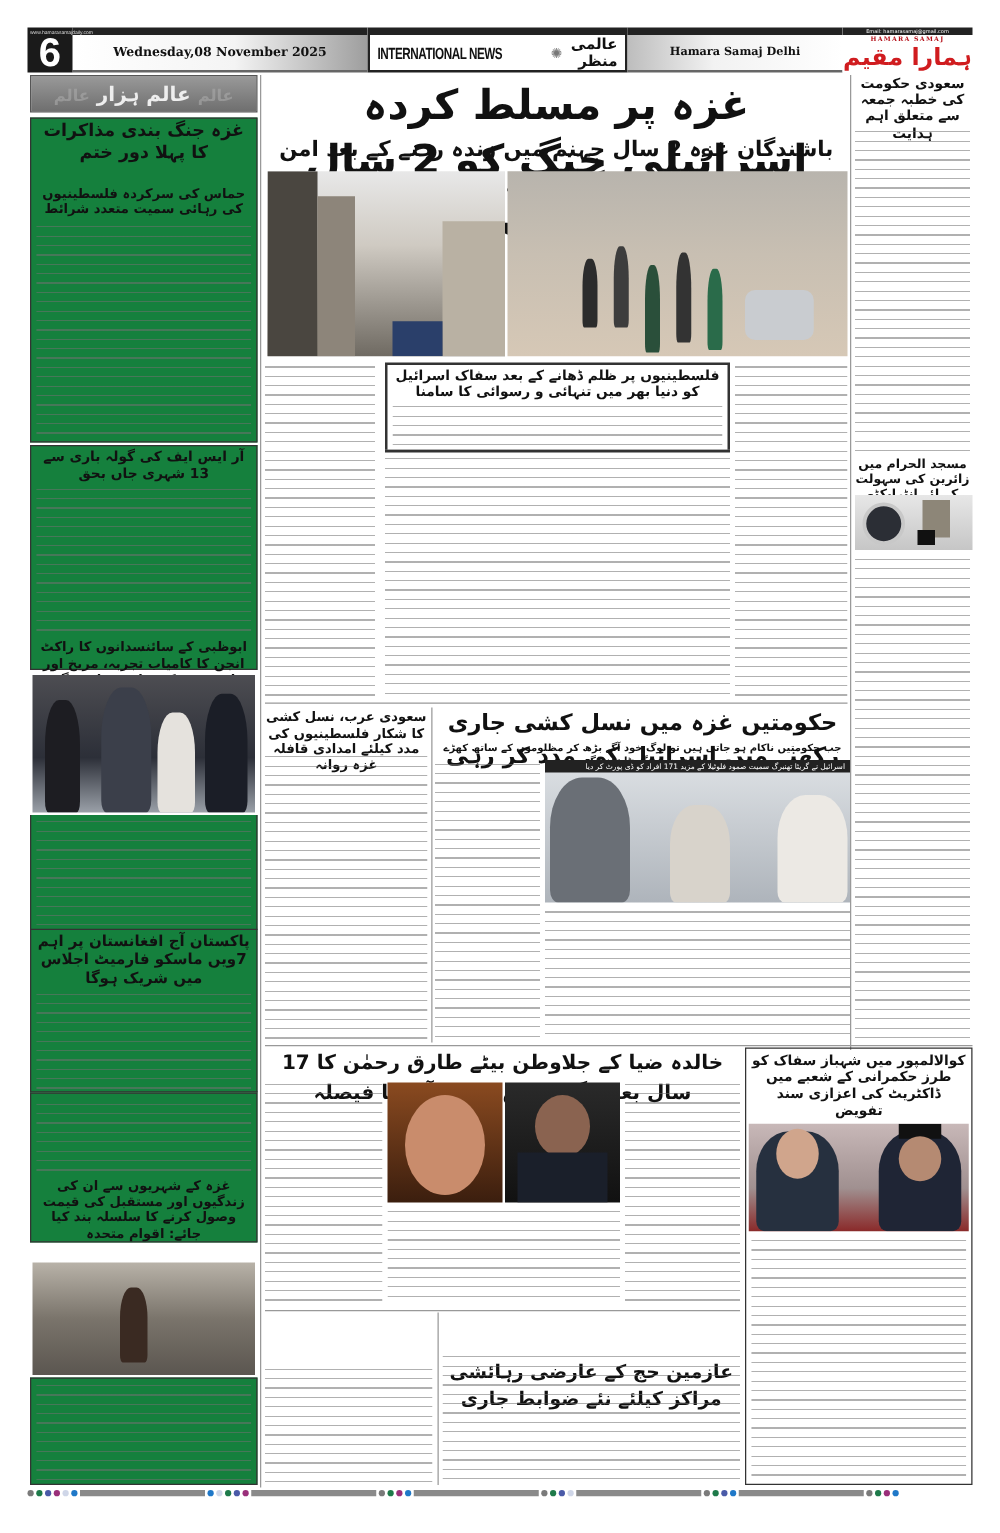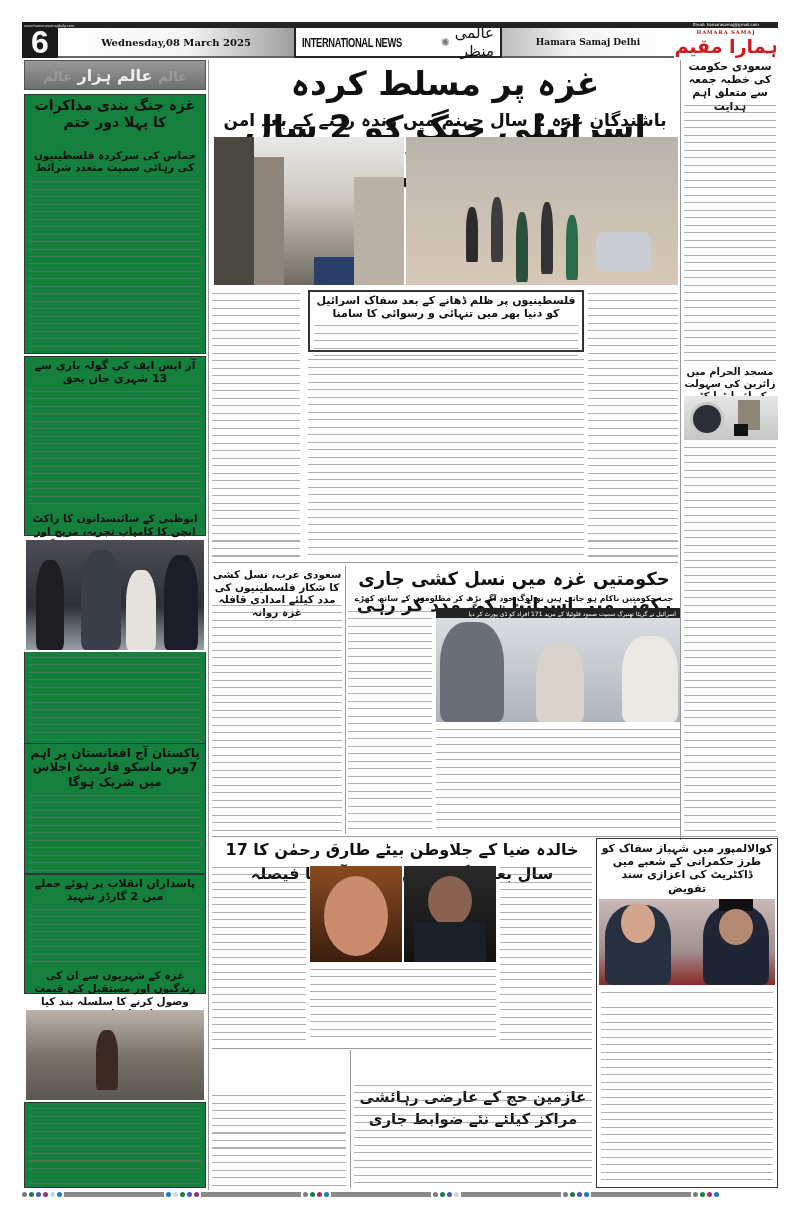--- a/index.html
+++ b/index.html
@@ -7,21 +7,21 @@
   .page { position: absolute; left: 22px; top: 22px; width: 756px; height: 1186px; }
 
   
   .masthead { position: absolute; left: 0; top: 0; width: 756px; height: 36px; display: flex; }
   .pg-num { width: 36px; height: 36px; background: #1a1a1a; color: #fff; font-family: "Liberation Sans", sans-serif; font-weight: bold; font-size: 32px; text-align: center; line-height: 40px; position: relative; }
   .pg-num .site { position: absolute; top: 1px; left: 2px; font-size: 4px; line-height: 5px; color: #ddd; font-weight: normal; white-space: nowrap; }
   .date-bar { width: 236px; height: 36px; background: linear-gradient(90deg,#fff 0%,#f4f4f4 55%,#9e9e9e 100%); border-top: 6px solid #222; border-bottom: 2px solid #666; display: flex; align-items: center; justify-content: center; font-family: "DejaVu Serif", serif; font-weight: bold; font-size: 10px; }
   .sec-box { width: 208px; height: 36px; border: 2px solid #222; border-top: 6px solid #222; display: flex; align-items: center; justify-content: space-between; padding: 0 6px; background: #fff; }
   .sec-en { font-family: "Liberation Sans", sans-serif; font-weight: bold; font-size: 13px; transform: scaleX(0.72); transform-origin: left; letter-spacing: -0.5px; white-space: nowrap; }
   .sec-star { font-size: 11px; color: #777; }
-  .sec-ur { font-weight: normal; font-size: 15px; direction: rtl; }
+  .sec-ur { font-weight: bold; font-size: 12px; direction: rtl; }
   .city-bar { width: 172px; height: 36px; background: linear-gradient(90deg,#bdbdbd 0%,#f2f2f2 40%,#fff 100%); border-top: 6px solid #222; border-bottom: 2px solid #666; display: flex; align-items: center; justify-content: center; font-family: "DejaVu Serif", serif; font-weight: bold; font-size: 9px; }
   .logo { width: 104px; height: 36px; position: relative; border-top: 6px solid #222; text-align: center; background: #fff; }
   .logo .email { position: absolute; top: -6px; right: 0; width: 100%; font-size: 4px; color: #fff; line-height: 6px; }
   .logo .en { font-family: "DejaVu Serif", serif; font-size: 5px; font-weight: bold; color: #b5121b; letter-spacing: 1px; margin-top: 1px; }
   .logo .ur { font-size: 19px; font-weight: bold; color: #d01c1f; line-height: 22px; direction: rtl; }
   .rule-v { position: absolute; width: 1px; background: #999; }
   .rule-h { position: absolute; height: 1px; background: #999; }
   .body-lines { position: relative; overflow: hidden; }
   .body-lines::before { content: ""; position: absolute; inset: 0; background: repeating-linear-gradient(180deg, transparent 0px, transparent 3px, #707070 3px, #707070 4px, transparent 4px, transparent 7.5px); opacity: 0.55; }
   .bodytext { font-size: 5px; line-height: 7.5px; color: rgba(0,0,0,0); direction: rtl; text-align: justify; overflow: hidden; position: relative; }
@@ -46,21 +46,21 @@
 <body>
 
 <div class="page">
 
   <div class="masthead">
     <div class="pg-num">
       <span class="site">www.hamarasamajdaily.com</span>
       <span>6</span>
     </div>
     <div class="date-bar">
-      <span>Wednesday,08 March 2025</span>
+      <span>Wednesday,08 November 2025</span>
     </div>
     <div class="sec-box">
       <span class="sec-en">INTERNATIONAL NEWS</span>
       <span class="sec-star">✺</span>
       <span class="sec-ur">عالمی منظر</span>
     </div>
     <div class="city-bar">
       <span>Hamara Samaj Delhi</span>
     </div>
     <div class="logo">
@@ -108,21 +108,20 @@
   </div>
 
   <div class="left-box" style="top:722px;width:182px;height:130px;border-top:none;">
     <div class="hd" style="font-size:12px;font-family:'DejaVu Sans',sans-serif;">پاکستان آج افغانستان پر اہم 7ویں ماسکو فارمیٹ اجلاس میں شریک ہوگا</div>
     <div class="body-lines" style="height:82px;margin-top:3px;">
       <div class="bodytext">اسلام آباد، 7 اکتوبر (یو این آئی) پاکستان افغانستان سے متعلق ماسکو فارمیٹ مشاورت کے ساتویں اجلاس میں شرکت کرے گا۔</div>
     </div>
   </div>
 
   <div class="left-box" style="top:852px;width:182px;height:120px;">
-    <div class="hd" style="font-size:11px;">پاسداران انقلاب پر ہوئے حملے میں 2 گارڈز شہید</div>
     <div class="body-lines" style="height:60px;margin-top:3px;">
       <div class="bodytext">تہران، 7 اکتوبر (یو این آئی) ایرانی سرکاری میڈیا نے دعویٰ کیا کہ ایران کے مشرقی علاقے میں ہونے والے ایک حملے میں پاسداران انقلاب کے 2 گارڈز شہید ہو گئے ہیں۔</div>
     </div>
     <div class="hd" style="font-size:10.5px;margin-top:3px;">غزہ کے شہریوں سے ان کی زندگیوں اور مستقبل کی قیمت وصول کرنے کا سلسلہ بند کیا جائے: اقوام متحدہ</div>
   </div>
   <div class="photo" style="left:4px;top:988px;width:178px;height:90px;background:linear-gradient(180deg,#b8b2a8 0%,#7a746b 50%,#5b5650 100%);">
     <div class="fig" style="left:70px;top:20px;width:22px;height:60px;background:#3a2a22;"></div>
   </div>
   <div class="left-box" style="top:1080px;width:182px;height:86px;">
     <div class="body-lines" style="height:80px;">
@@ -144,21 +143,21 @@
     <div class="fig" style="left:85px;top:60px;width:12px;height:65px;background:#3d3d3d;"></div>
     <div class="fig" style="left:110px;top:75px;width:12px;height:70px;background:#2a4f3a;"></div>
     <div class="fig" style="left:135px;top:65px;width:12px;height:72px;background:#333;"></div>
     <div class="fig" style="left:160px;top:78px;width:12px;height:65px;background:#2a6b4a;"></div>
     <div style="position:absolute;left:190px;top:95px;width:55px;height:40px;background:#c9ccd0;border-radius:8px;"></div>
   </div>
 
   <div style="position:absolute;left:190px;top:268px;width:88px;height:270px;" class="body-lines">
     <div class="bodytext">غزہ، 7 اکتوبر (یو این آئی) سات اکتوبر 2023 کو اسرائیل سمیت دنیا کو حیران کر دینے والے طوفان الاقصیٰ آپریشن اور غزہ پر مسلط اسرائیلی جنگ کو 2 سال کا عرصہ بیت گیا۔ 67 ہزار سے زیادہ فلسطینی شہید ہو چکے ہیں اور 70 فیصد عمارتیں تباہ ہو گئی ہیں۔ 1152 افراد لاپتہ ہیں۔</div>
   </div>
-  <div style="position:absolute;left:286px;top:268px;width:276px;height:62px;border:2px solid #333;padding:2px 4px;">
+  <div style="position:absolute;left:286px;top:268px;width:276px;height:72px;border:2px solid #333;padding:2px 4px;">
     <div class="hd" style="font-size:11px;">فلسطینیوں پر ظلم ڈھانے کے بعد سفاک اسرائیل کو دنیا بھر میں تنہائی و رسوائی کا سامنا</div>
     <div class="body-lines" style="height:34px;margin-top:2px;">
       <div class="bodytext">غزہ، 7 اکتوبر (یو این آئی) دو سال سے غزہ کے مسلمانوں پر ظلم کے پہاڑ توڑنے والے سفاک اسرائیل کو دنیا بھر میں صرف تنہائی ہی نہیں بلکہ رسوائی کا بھی سامنا ہے۔ سات اکتوبر 2023 سے اب تک 20 ہزار بچوں سمیت 66 ہزار فلسطینیوں کو شہید کرنے والے اسرائیل پر دنیا بھر میں تنقید ہو رہی ہے۔</div>
     </div>
   </div>
   <div class="body-lines" style="position:absolute;left:286px;top:334px;width:276px;height:204px;">
     <div class="bodytext">غزہ، 7 اکتوبر (یو این آئی) دو سال سے غزہ کے مسلمانوں پر ظلم کے پہاڑ توڑنے والے سفاک اسرائیل کو دنیا بھر میں صرف تنہائی ہی نہیں بلکہ رسوائی کا بھی سامنا ہے۔ سات اکتوبر 2023 سے اب تک 20 ہزار بچوں سمیت 66 ہزار فلسطینیوں کو شہید کرنے والے اسرائیل پر دنیا بھر میں تنقید ہو رہی ہے۔</div>
   </div>
   <div class="body-lines" style="position:absolute;left:566px;top:268px;width:90px;height:270px;">
     <div class="bodytext">غزہ، 7 اکتوبر (یو این آئی) سات اکتوبر 2023 کو اسرائیل سمیت دنیا کو حیران کر دینے والے طوفان الاقصیٰ آپریشن اور غزہ پر مسلط اسرائیلی جنگ کو 2 سال کا عرصہ بیت گیا۔ 67 ہزار سے زیادہ فلسطینی شہید ہو چکے ہیں اور 70 فیصد عمارتیں تباہ ہو گئی ہیں۔ 1152 افراد لاپتہ ہیں۔</div>

